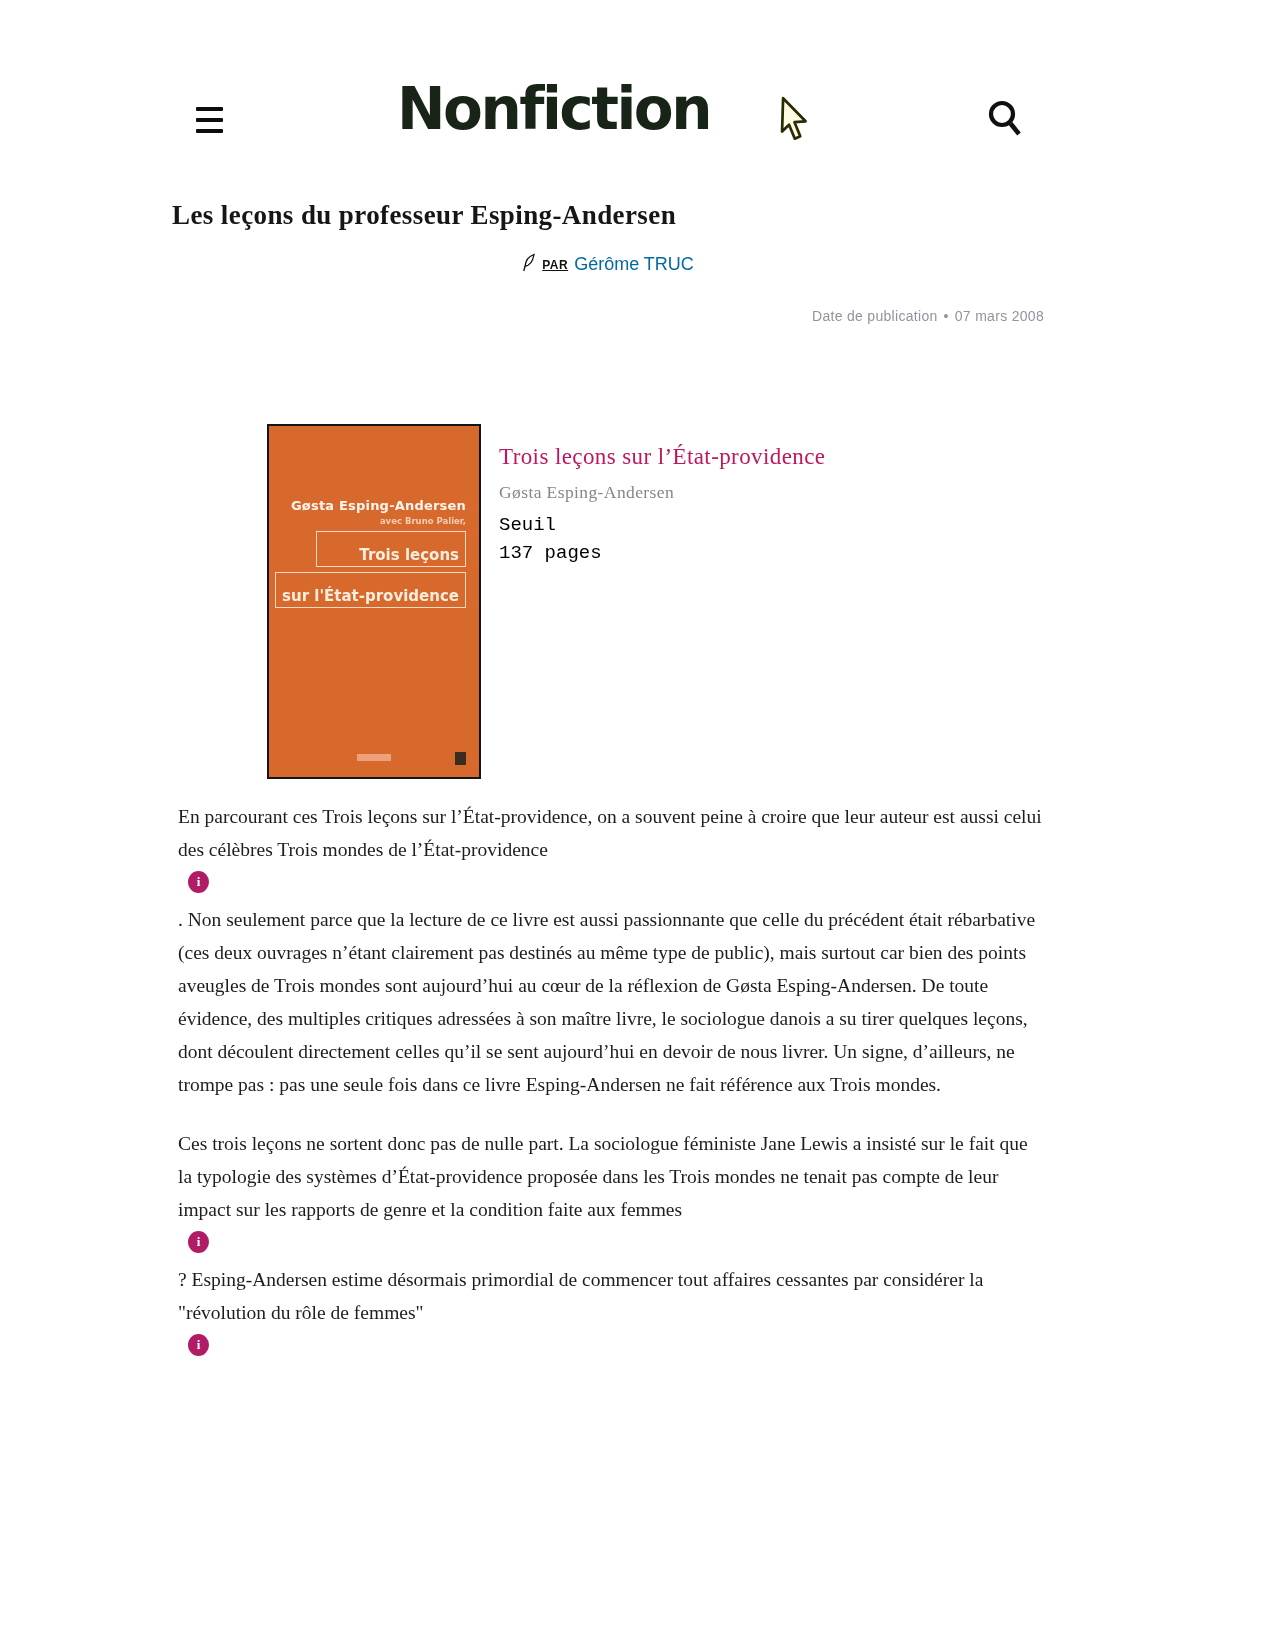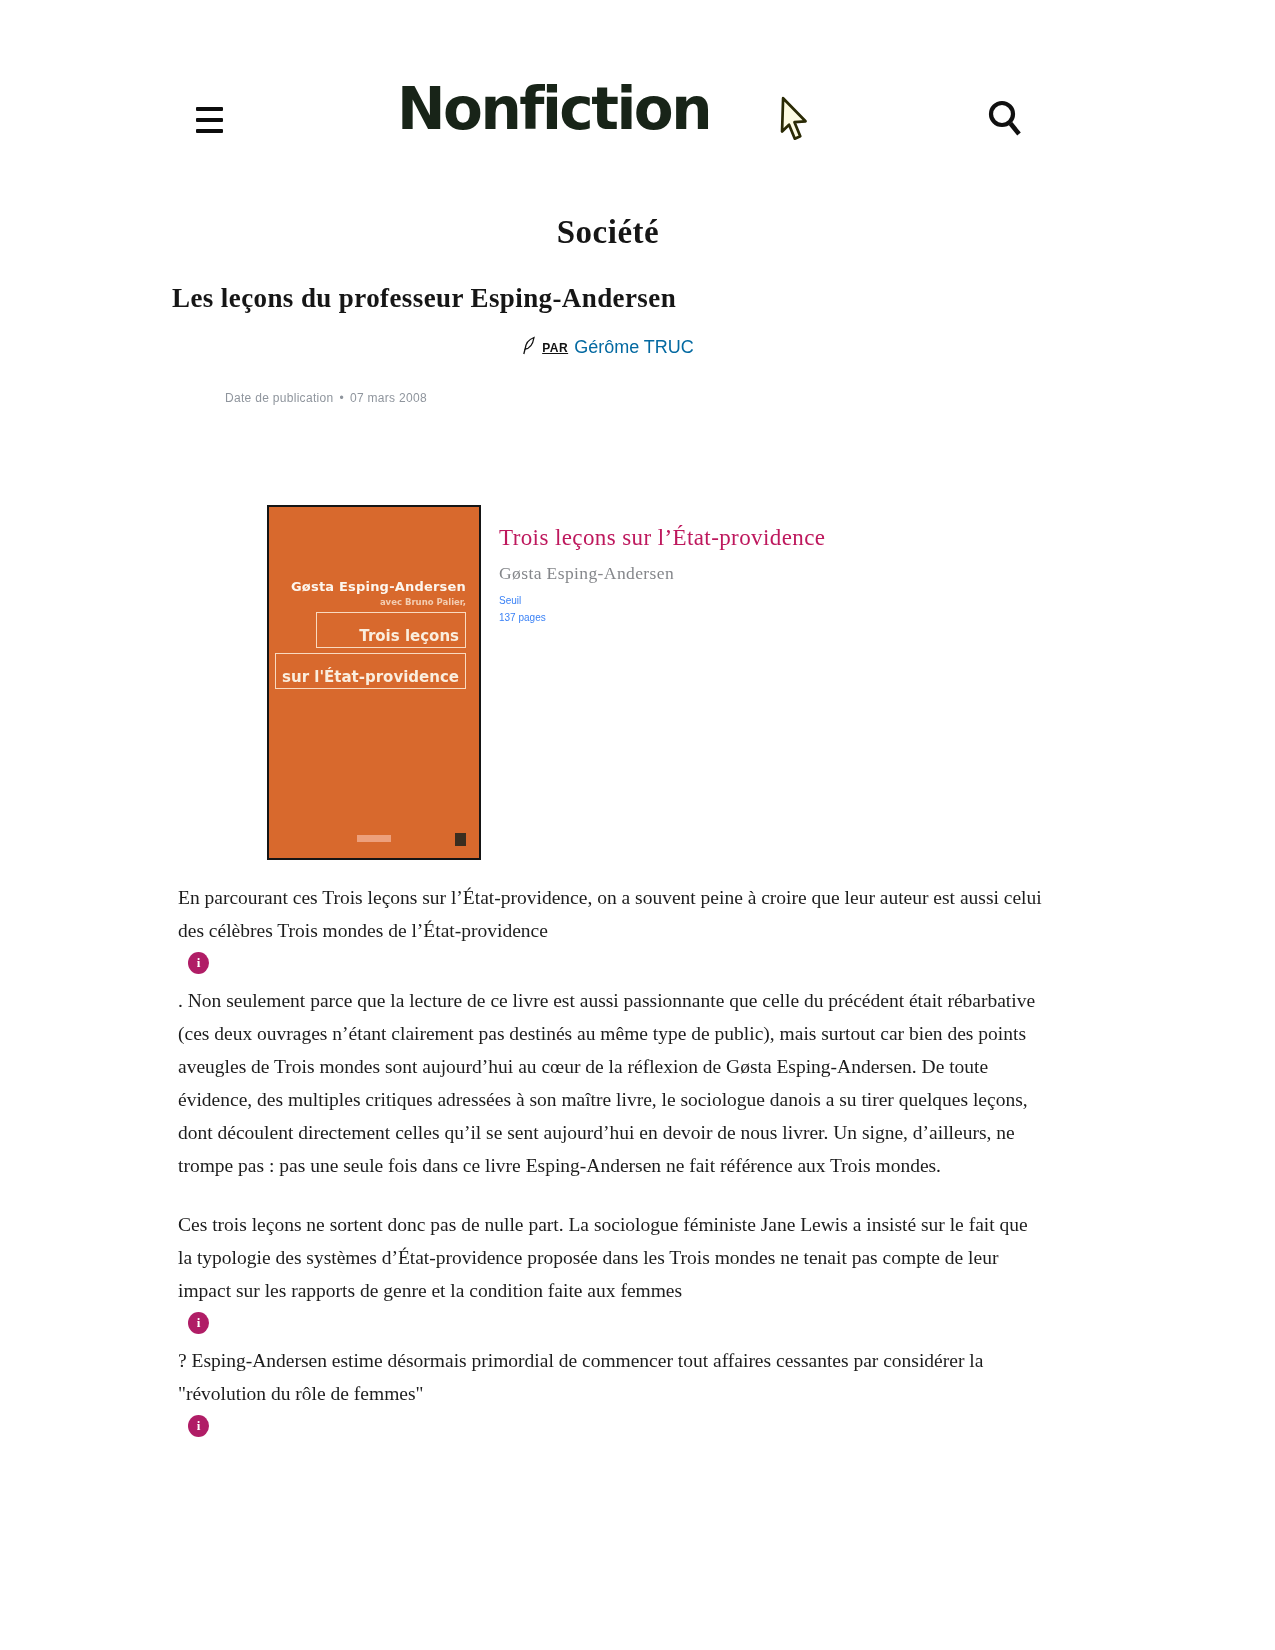--- a/index.html
+++ b/index.html
@@ -47,21 +47,21 @@
     margin-top: 22px;
     display: flex; justify-content: center; align-items: center; gap: 6px;
     font-family: "Liberation Sans", sans-serif;
   }
   .byline .par { font-size: 12px; font-weight: bold; letter-spacing: 0.5px; color: #111; text-decoration: underline; }
   .byline .author { font-size: 18px; color: #0369a1; }
 
   .date-row {
     margin: 32px 0 0 53px;
     font-family: "Liberation Sans", sans-serif;
-    font-size: 12px; color: #8f959d; letter-spacing: 0.3px;
+    font-size: 14px; color: #8f959d; letter-spacing: 0.3px; text-align: right;
   }
   .date-row .bullet { margin: 0 6px; }
 
   
   .book-section { margin-top: 100px; display: flex; }
   .book-cover {
     margin-left: 95px; width: 214px; height: 355px; flex: none;
     background: #d8692d; border: 2px solid #151515;
     position: relative;
   }
@@ -88,22 +88,22 @@
   }
   .cover-mark-logo {
     position: absolute; bottom: 12px; right: 13px;
     width: 11px; height: 13px; background: #3a2d1f;
   }
 
   .book-info { margin-left: 18px; padding-top: 20px; }
   .bi-title { font-size: 23px; font-weight: normal; color: #be185d; letter-spacing: 0.4px; }
   .bi-author { font-size: 17.5px; color: #85878b; margin-top: 12px; letter-spacing: 0.4px; }
   .bi-pub, .bi-pages {
-    font-family: Liberation Sans, sans-serif;
-    font-size: 10px; color: #3b82f6;
+    font-family: Liberation Mono, monospace;
+    font-size: 19px; color: #000000;
   }
   .bi-pub { margin-top: 11px; }
   .bi-pages { margin-top: 6px; }
 
   
   .intro {
     margin: 22px 0 0 6px;
     color: #b13071; font-size: 20px; line-height: 34px;
     max-width: 866px;
   }
@@ -145,21 +145,20 @@
   <div class="search-btn">
     <svg width="38" height="42" viewBox="0 0 38 42">
       <circle cx="16" cy="16" r="11" fill="none" stroke="#101010" stroke-width="4.2"></circle>
       <line x1="24.5" y1="25.5" x2="33" y2="36" stroke="#101010" stroke-width="4.6"></line>
     </svg>
   </div>
 </header>
 
 <main class="content">
 
-  <h1 class="category">Société</h1>
 
   <h2 class="article-title">Les leçons du professeur Esping-Andersen</h2>
 
   <div class="byline">
     <span>
       <svg width="14" height="19" viewBox="0 0 14 19">
         <path d="M12 1.5 C6.5 3.5 3.6 8 3.1 13 C7.5 12.6 10.8 8.5 12 1.5 Z" fill="none" stroke="#111" stroke-width="1.3"></path>
         <path d="M3.1 13 L1.8 18" fill="none" stroke="#111" stroke-width="1.3"></path>
       </svg>
     </span>

